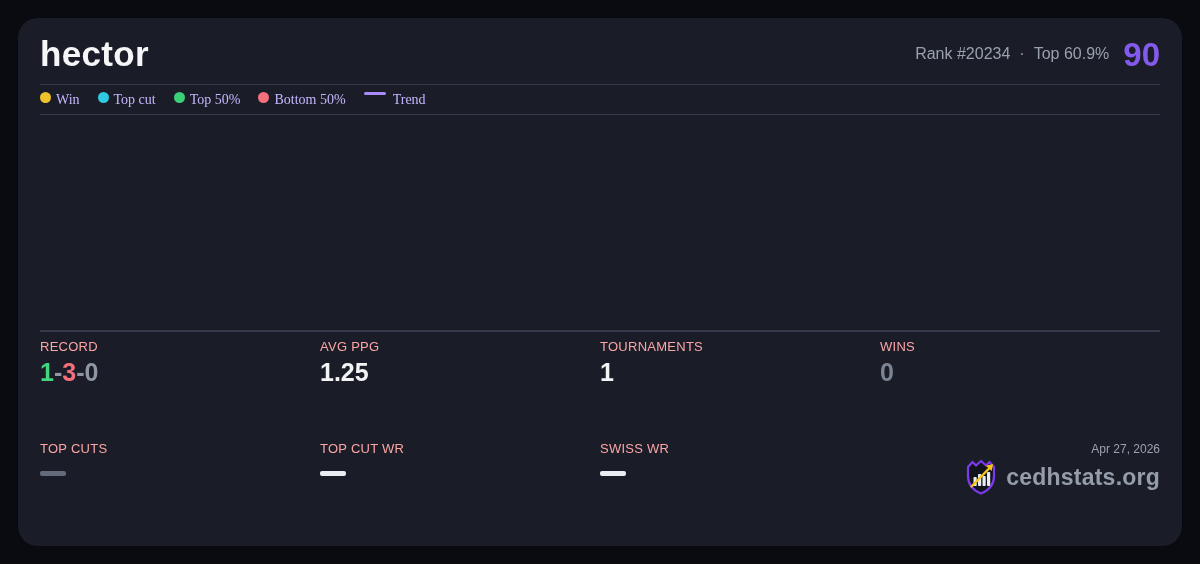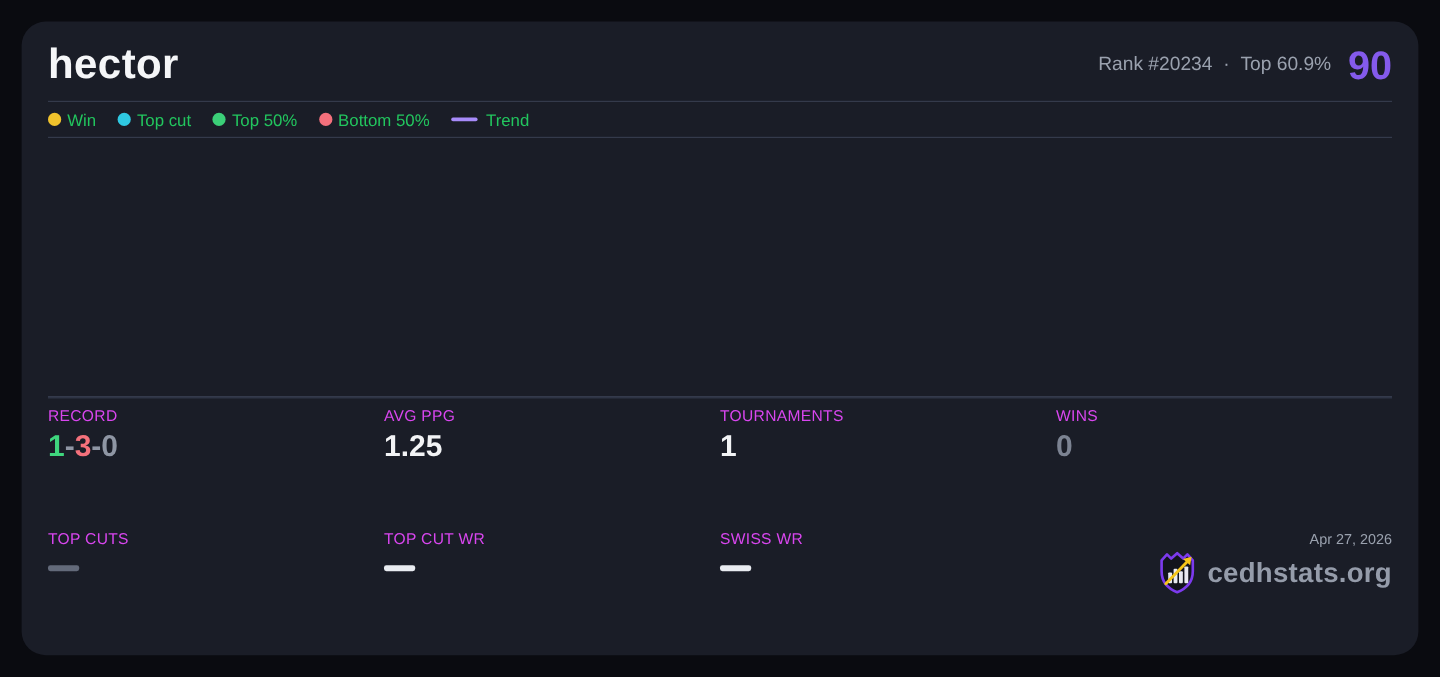--- a/index.html
+++ b/index.html
@@ -13,37 +13,37 @@
   .player-name{margin:0;font-size:35px;line-height:44px;font-weight:bold;color:#f5f6f8;letter-spacing:.01em;}
   .head-right{display:flex;align-items:center;gap:14px;}
   .rank-line{color:#9aa1ae;font-size:16px;font-weight:500;display:flex;gap:9px;align-items:center;}
   .score{color:#845aec;font-size:33px;font-weight:bold;line-height:1;}
   
   .section-row{height:29px;display:flex;justify-content:space-between;align-items:center;flex:none;}
   .section-row.decks{height:25px;}
   .section-label{color:#9aa1b0;font-size:13px;letter-spacing:.03em;}
   
   .legend{display:flex;align-items:center;gap:18px;}
-  .legend-item{display:flex;align-items:center;gap:5px;color:#22c55e;font-size:14px;}
+  .legend-item{display:flex;gap:5px;color:#c4b5fd;font-size:14px;font-family:Liberation Serif, serif;}
   .dot{width:11px;height:11px;border-radius:50%;flex:none;}
   .dot-win{background:#f0c22c;}
   .dot-topcut{background:#2fc9e2;}
   .dot-top50{background:#3bcf78;}
   .dot-bottom50{background:#f4707c;}
   .trend-swatch{width:22px;height:3px;border-radius:2px;background:#a78bfa;flex:none;margin-right:2px;}
   
   .chart-area{flex:1;}
   
   .deck-cols{display:flex;}
   .deck-col{width:80px;text-align:right;color:#81889a;font-size:12px;letter-spacing:.04em;}
   
   .stats-grid{display:grid;grid-template-columns:repeat(4,1fr);grid-template-rows:auto auto;flex:1;}
   .stat{padding-top:6px;}
   .stat.row2{padding-top:2px;}
-  .stat-label{color:#d946ef;font-size:13px;letter-spacing:.02em;line-height:17px;}
+  .stat-label{color:#fca5a5;font-size:13px;letter-spacing:.02em;line-height:17px;}
   .stat-value{color:#f2f3f5;font-size:25px;font-weight:bold;line-height:32px;margin-top:1px;}
   .stat-value .pos{color:#3fd67e;}
   .stat-value .neg{color:#f4717c;}
   .stat-value .mut{color:#8f96a4;}
   .stat-value.muted{color:#7c8392;}
   .dash-bar{width:26px;height:5px;border-radius:2px;margin-top:14px;}
   .dash-gray{background:#636a7a;}
   .dash-white{background:#e9ecf1;}
   
   .footer-cell{text-align:right;padding-top:2px;}

